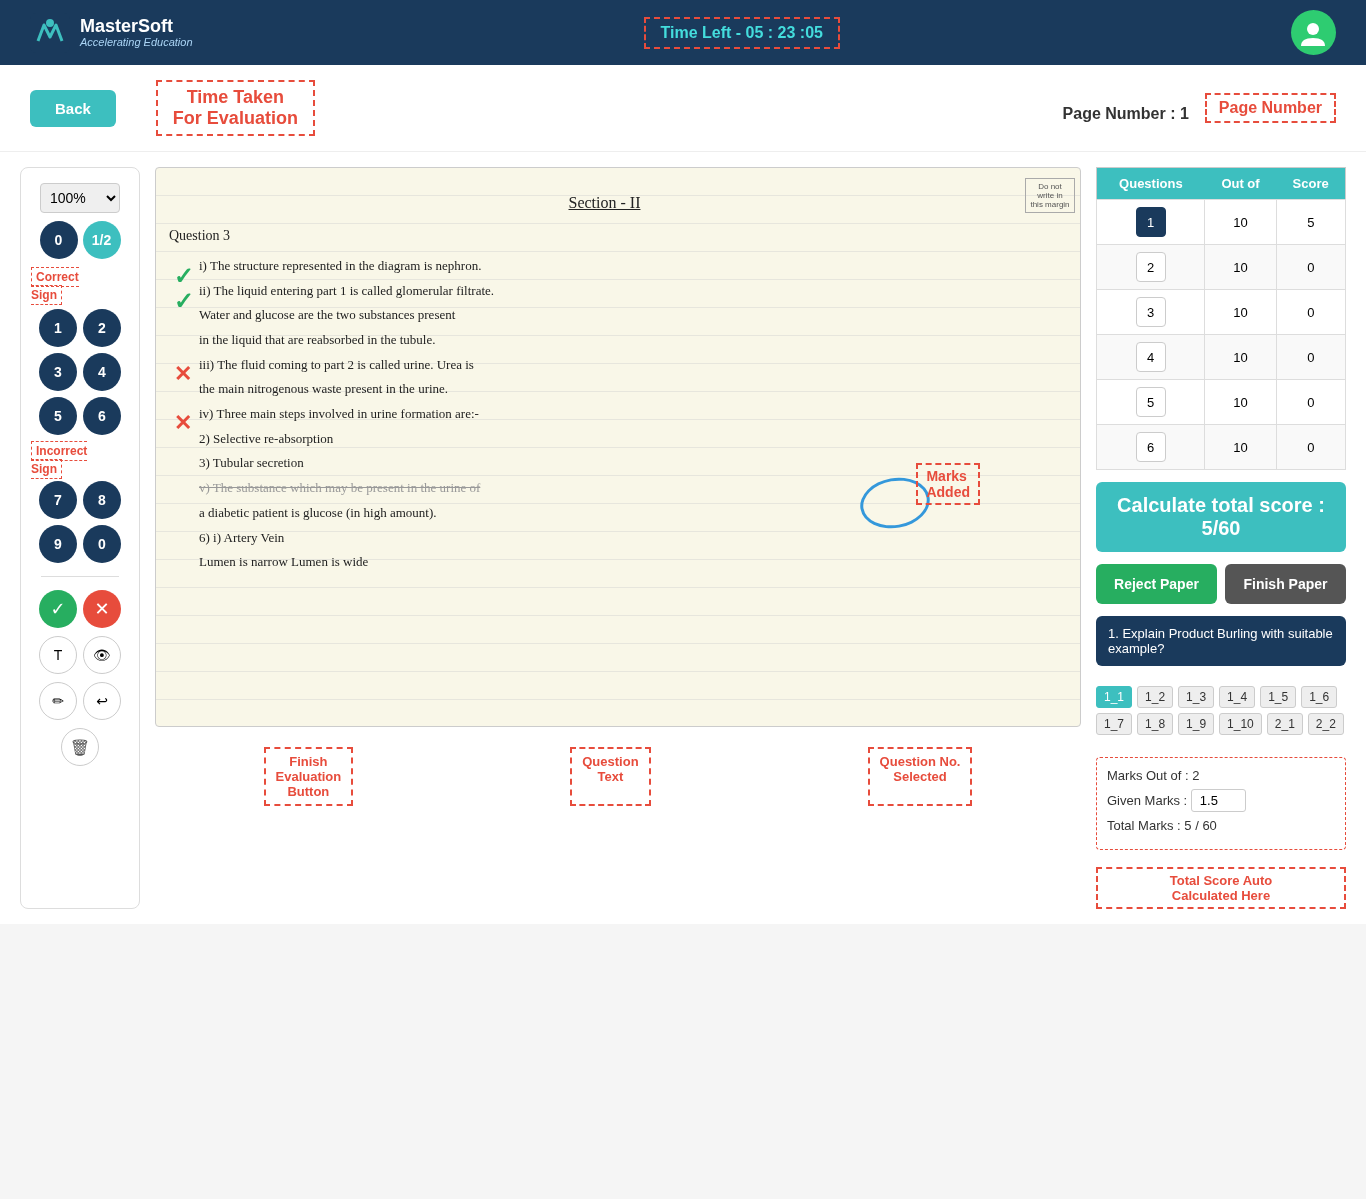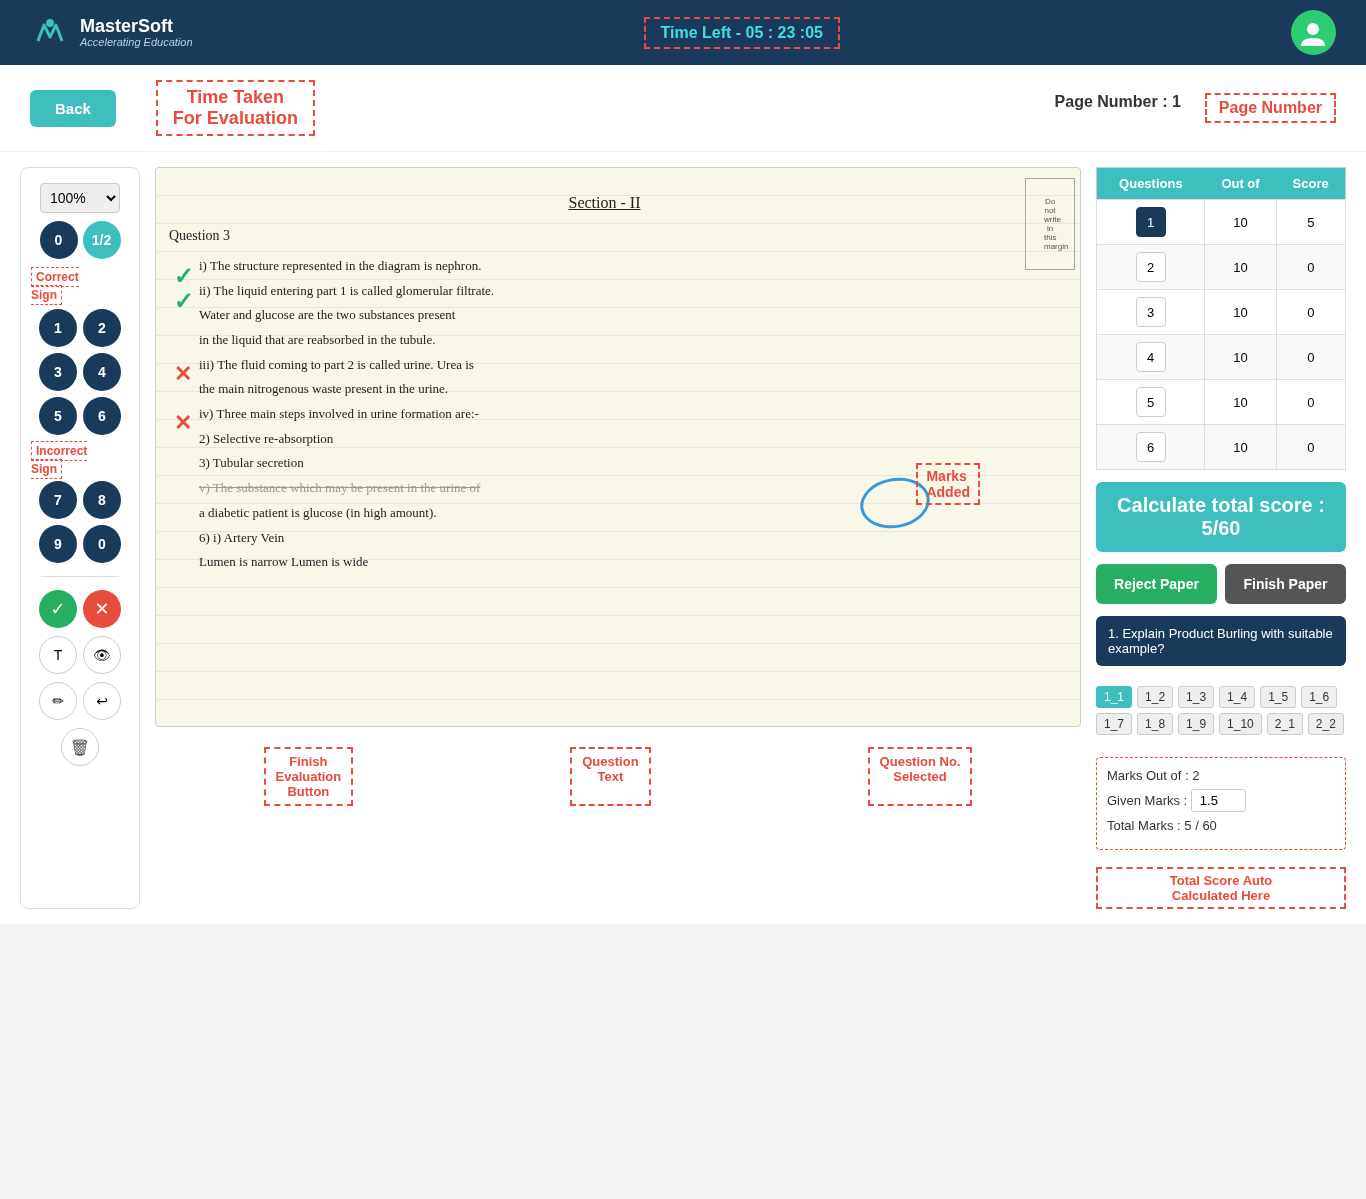--- a/index.html
+++ b/index.html
@@ -73,22 +73,22 @@
     .time-taken-label {
       color: #e74c3c;
       font-size: 18px;
       font-weight: bold;
       text-align: center;
       border: 2px dashed #e74c3c;
       padding: 5px 15px;
     }
     .page-number-section {
       display: flex;
-      align-items: flex-start;
-      gap: 24px;
+      align-items: flex-end;
+      gap: 16px;
       margin-left: auto;
     }
     .page-number-text {
       font-size: 16px;
       font-weight: bold;
       color: #333;
     }
     .page-number-label {
       color: #e74c3c;
       font-size: 16px;
@@ -277,21 +277,21 @@
       border-radius: 50%;
       transform: rotate(-10deg);
     }
     .do-not-write {
       position: absolute;
       right: 5px;
       top: 10px;
       font-size: 8px;
       color: #555;
       border: 1px solid #aaa;
-      padding: 18px;
+      padding: 3px;
       text-align: center;
       width: 50px;
     }
     .marks-added-label {
       position: absolute;
       right: 100px;
       top: 295px;
       color: #e74c3c;
       font-size: 14px;
       font-weight: bold;

